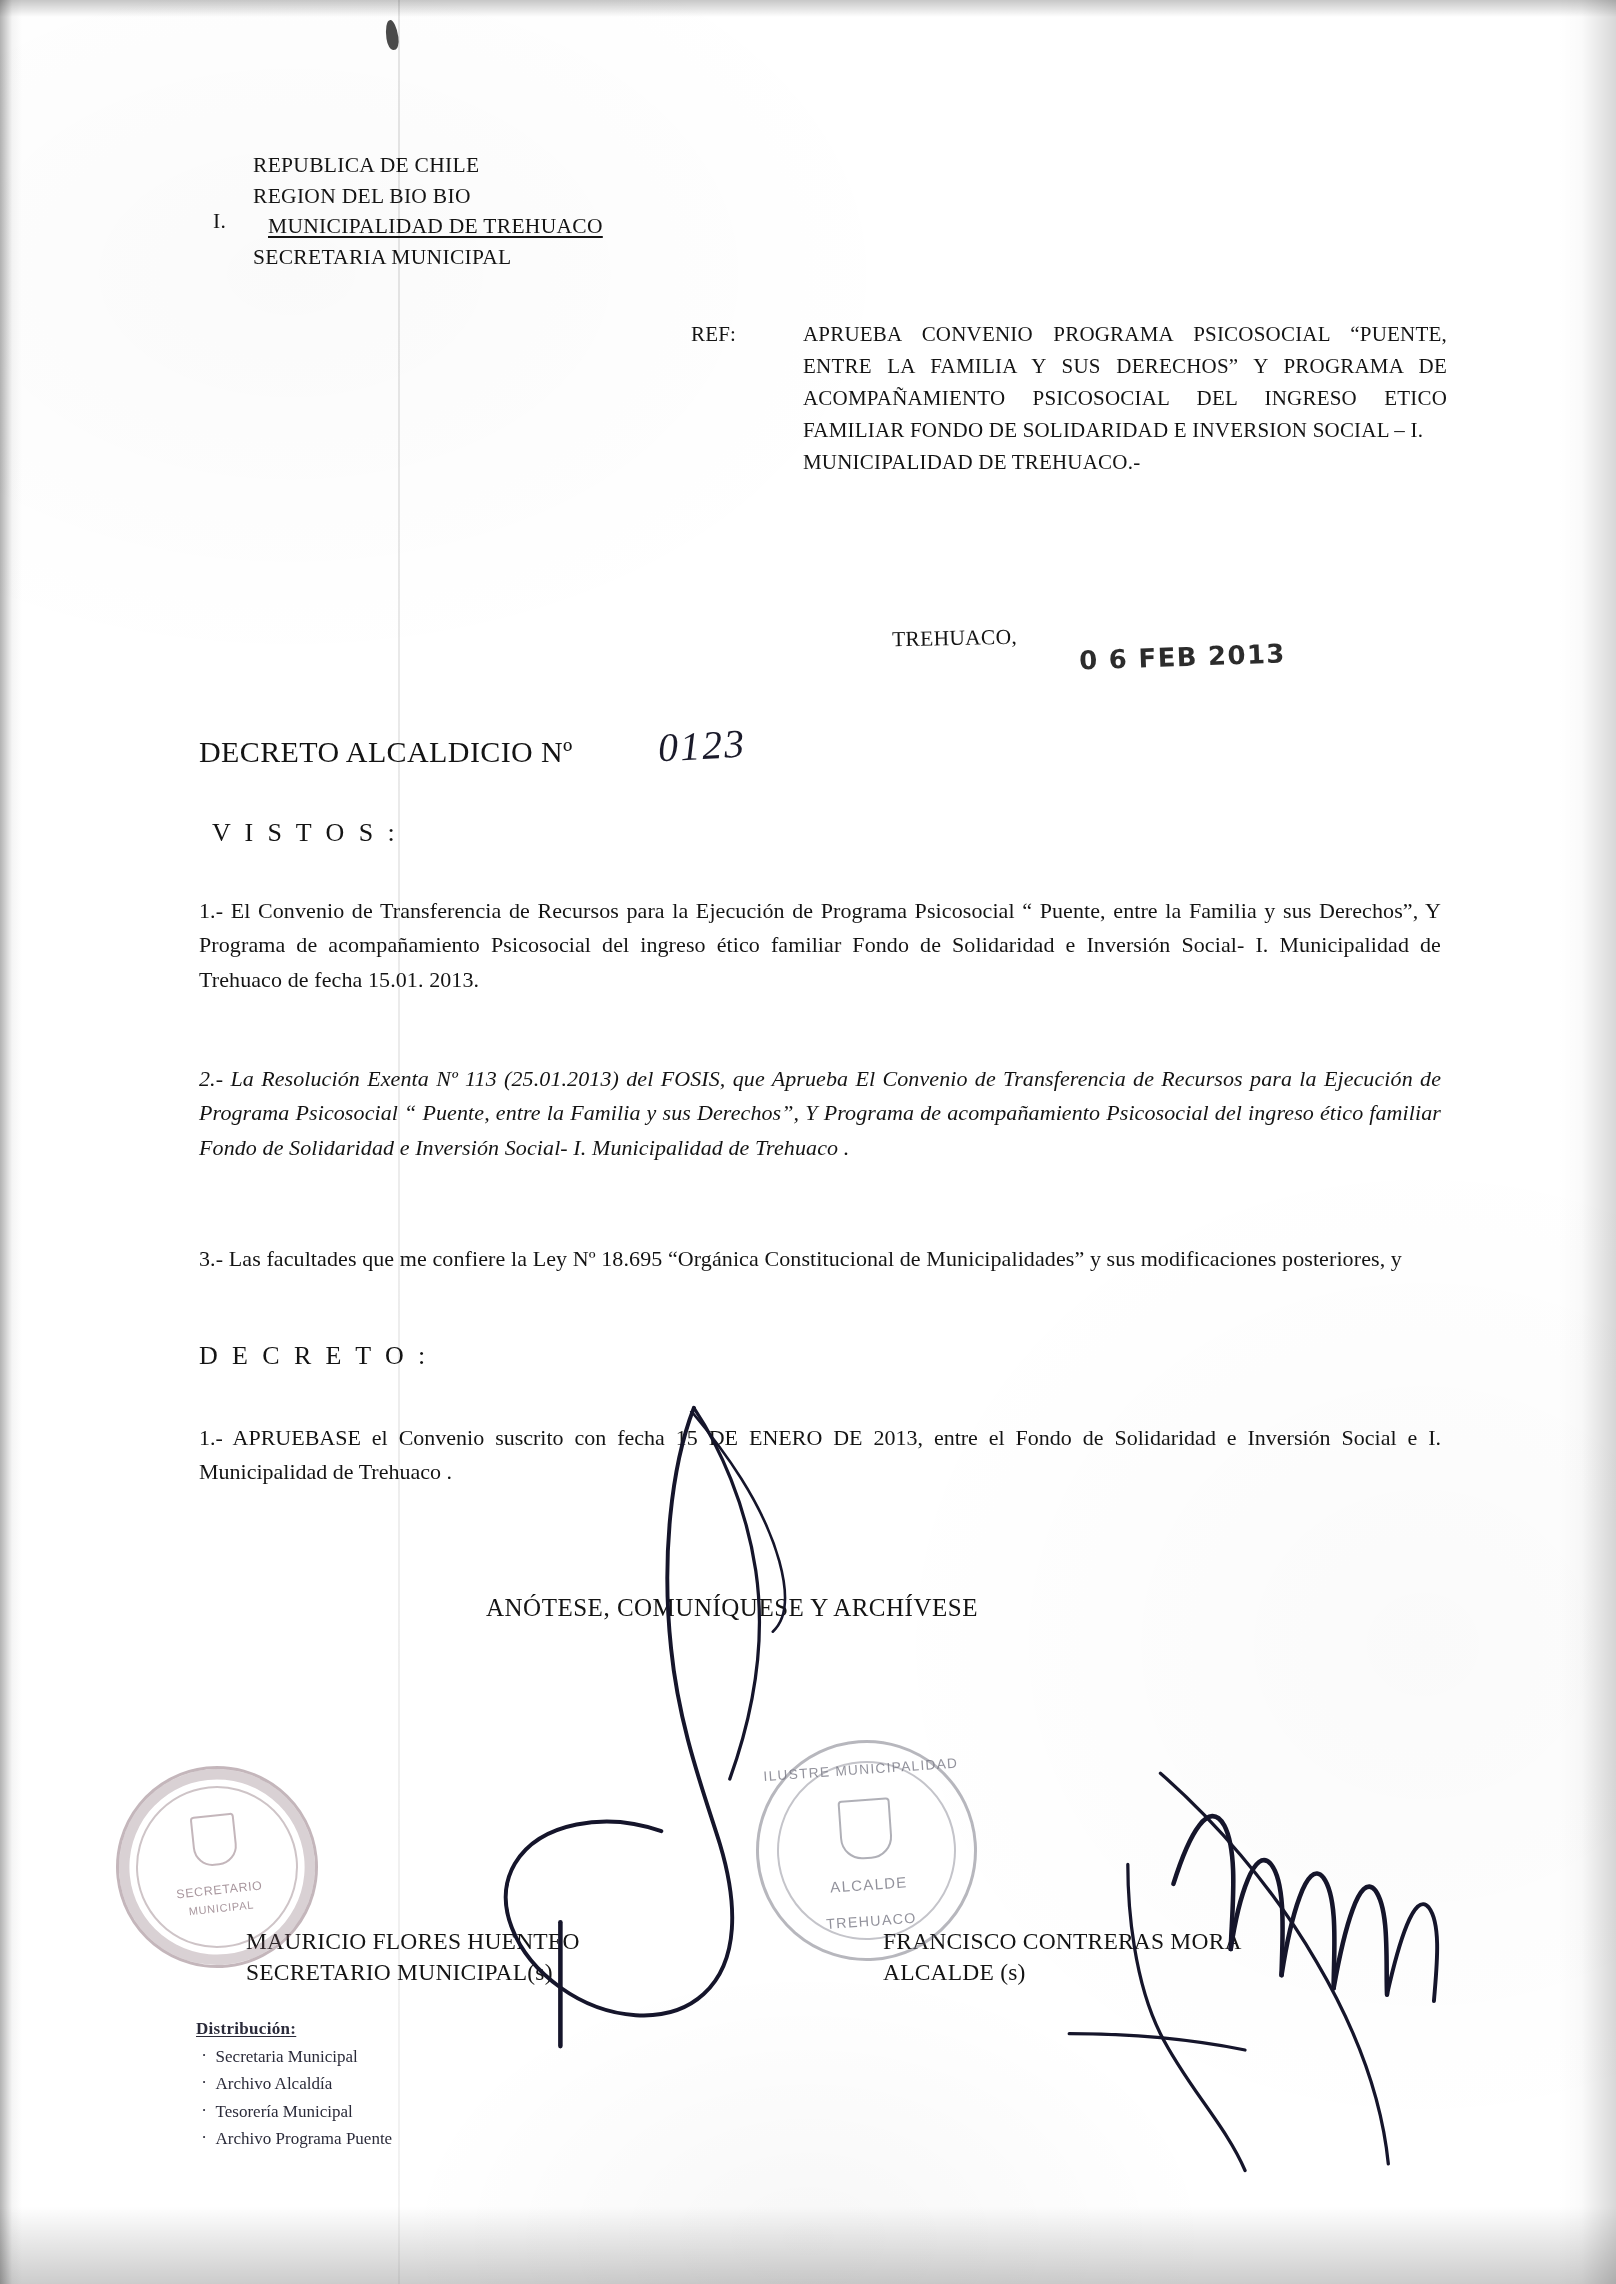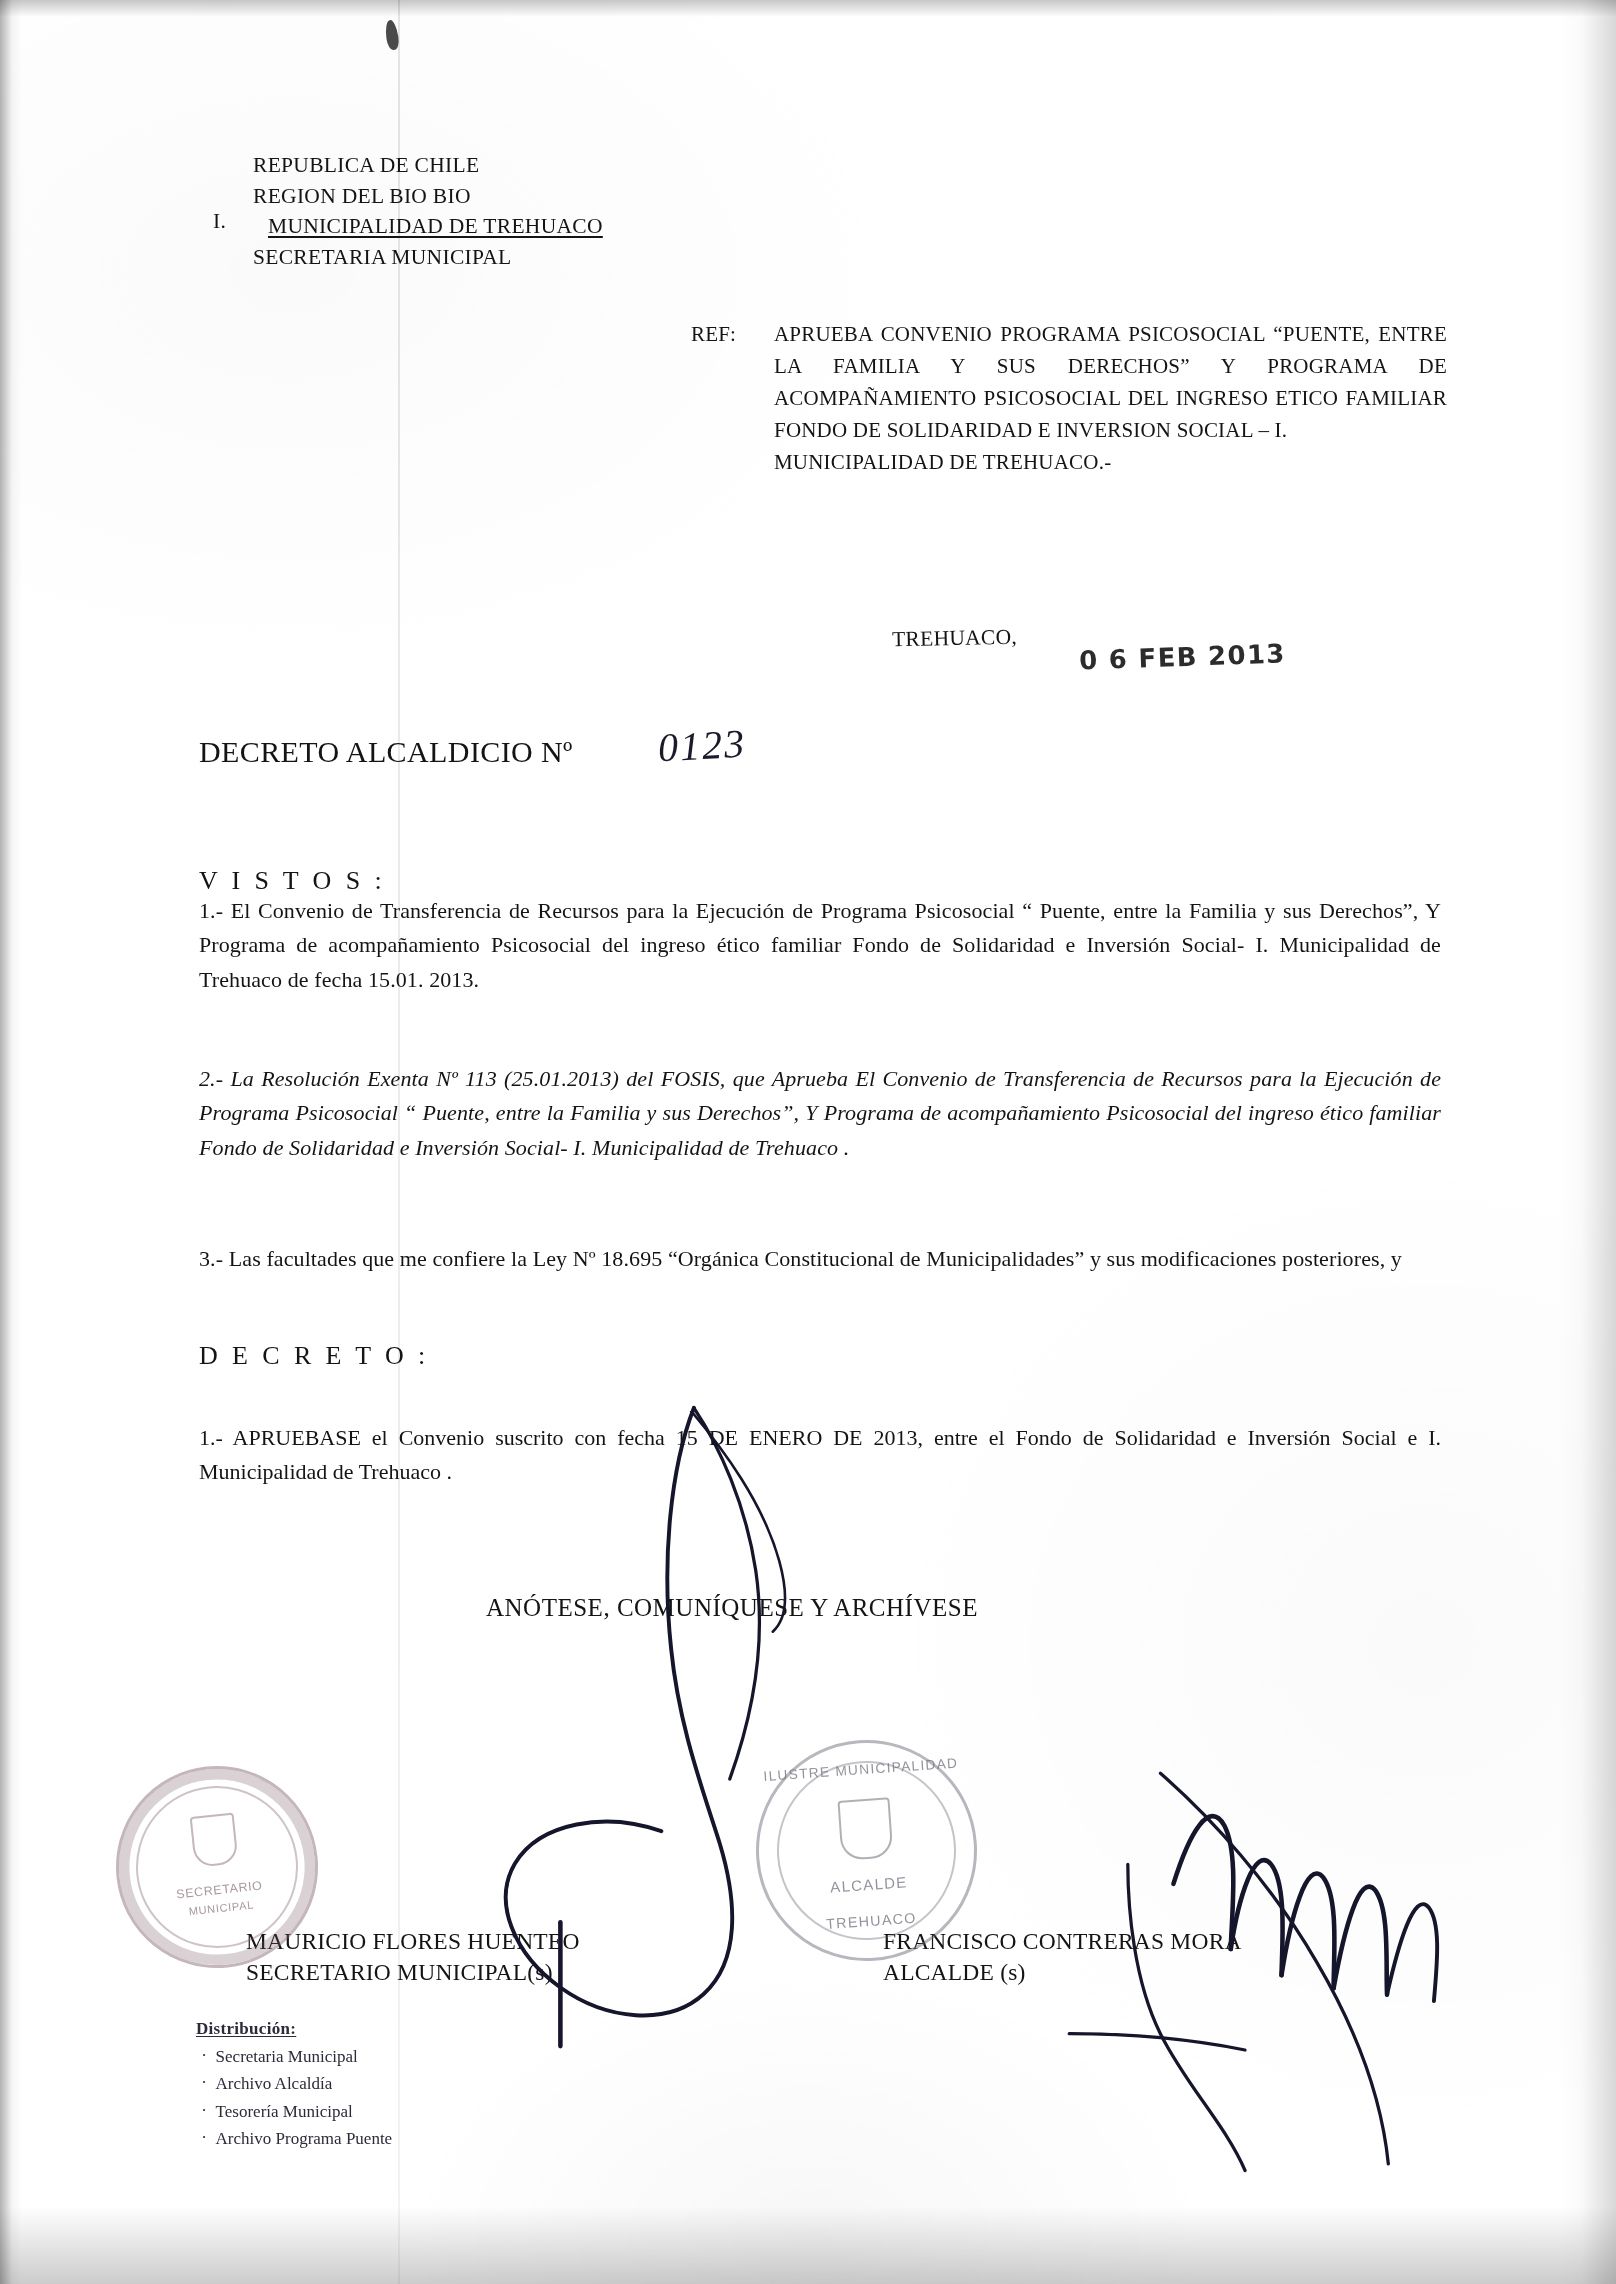--- a/index.html
+++ b/index.html
@@ -96,21 +96,21 @@
     letter-spacing: 0.2px;
   }
   .ref-label {
     position: absolute;
     left: 0px;
     top: 0px;
     width: 98px;
     font-size: 21px;
   }
   .ref-text {
-    margin-left: 83px;
+    margin-left: 112px;
     text-align: justify;
     text-justify: inter-word;
   }
   .ref-text .lastline {
     display: block;
   }
 
   
   .city {
     position: absolute;
@@ -148,25 +148,24 @@
     font-family: "Liberation Serif", serif;
     font-size: 40px;
     font-style: italic;
     letter-spacing: 2px;
     transform: rotate(-3deg);
     color: #1a1a2a;
   }
 
   .vistos {
     position: absolute;
-    left: 199px;
+    left: 212px;
     top: 818px;
     font-size: 26px;
     letter-spacing: 3.9px;
-    margin-top: 48px;
   }
 
   .para {
     position: absolute;
     width: 1242px;
     left: 199px;
     font-size: 22px;
     line-height: 1.56;
     text-align: justify;
     text-justify: inter-word;

